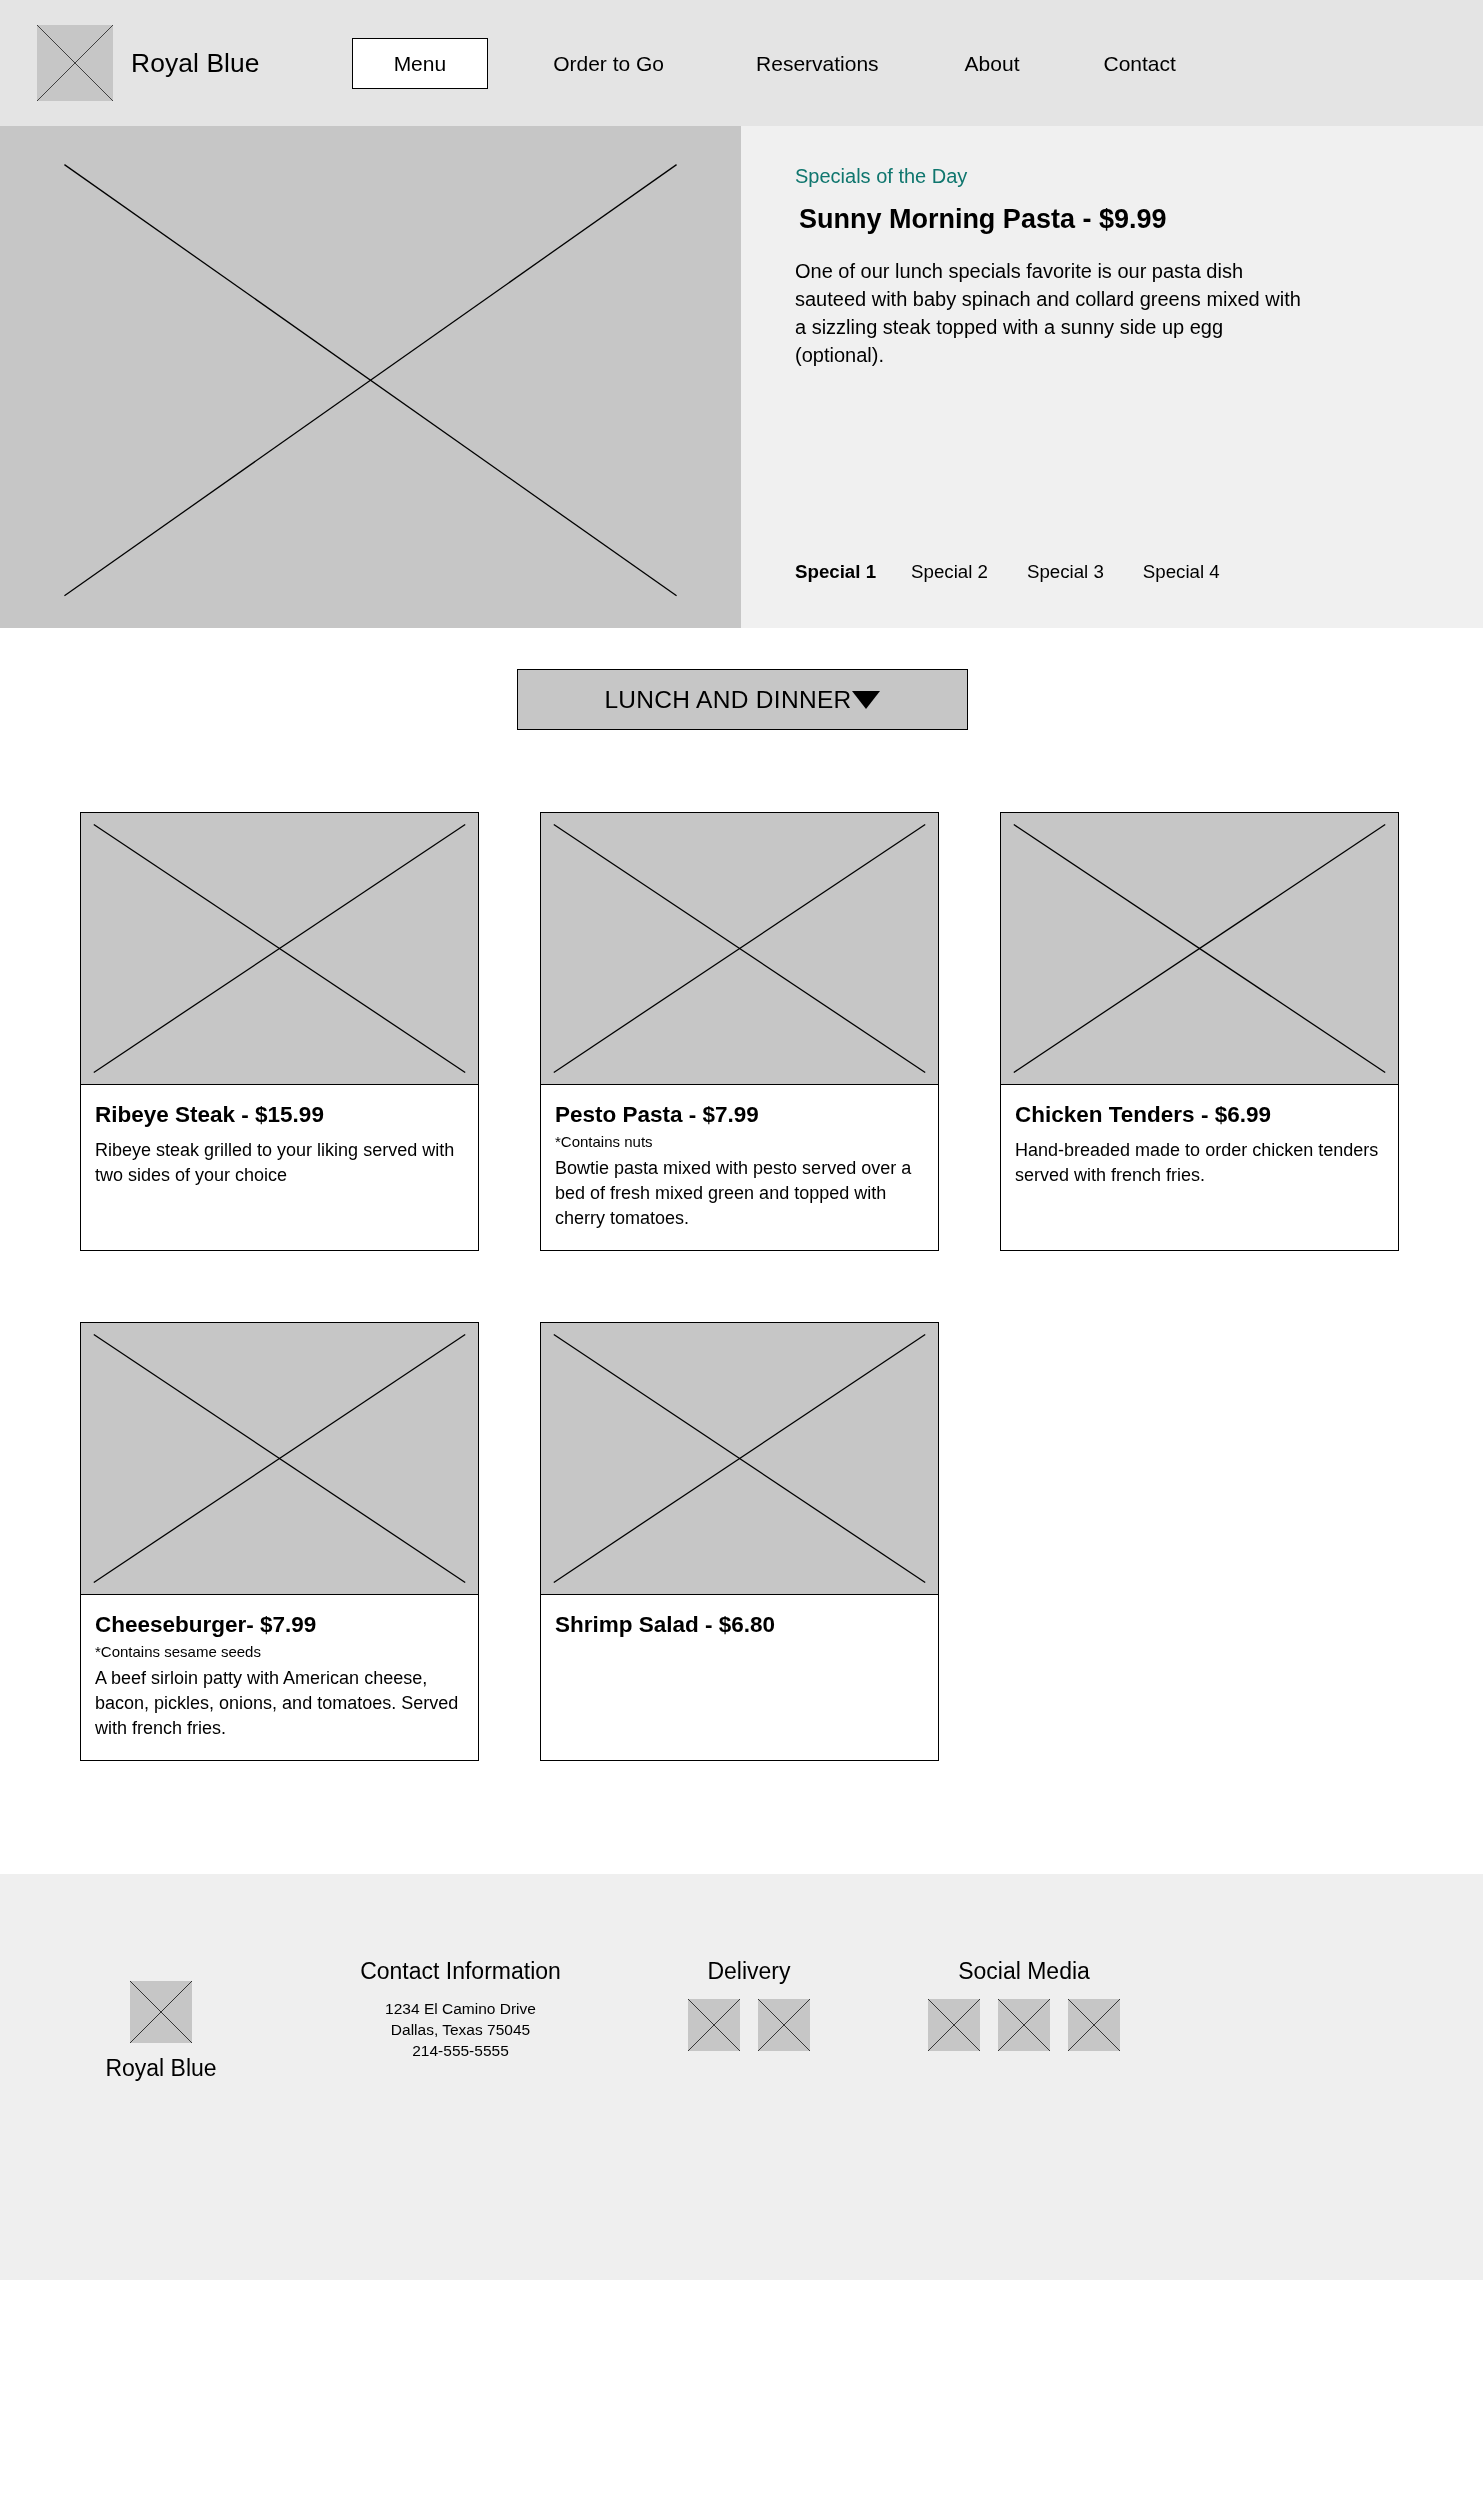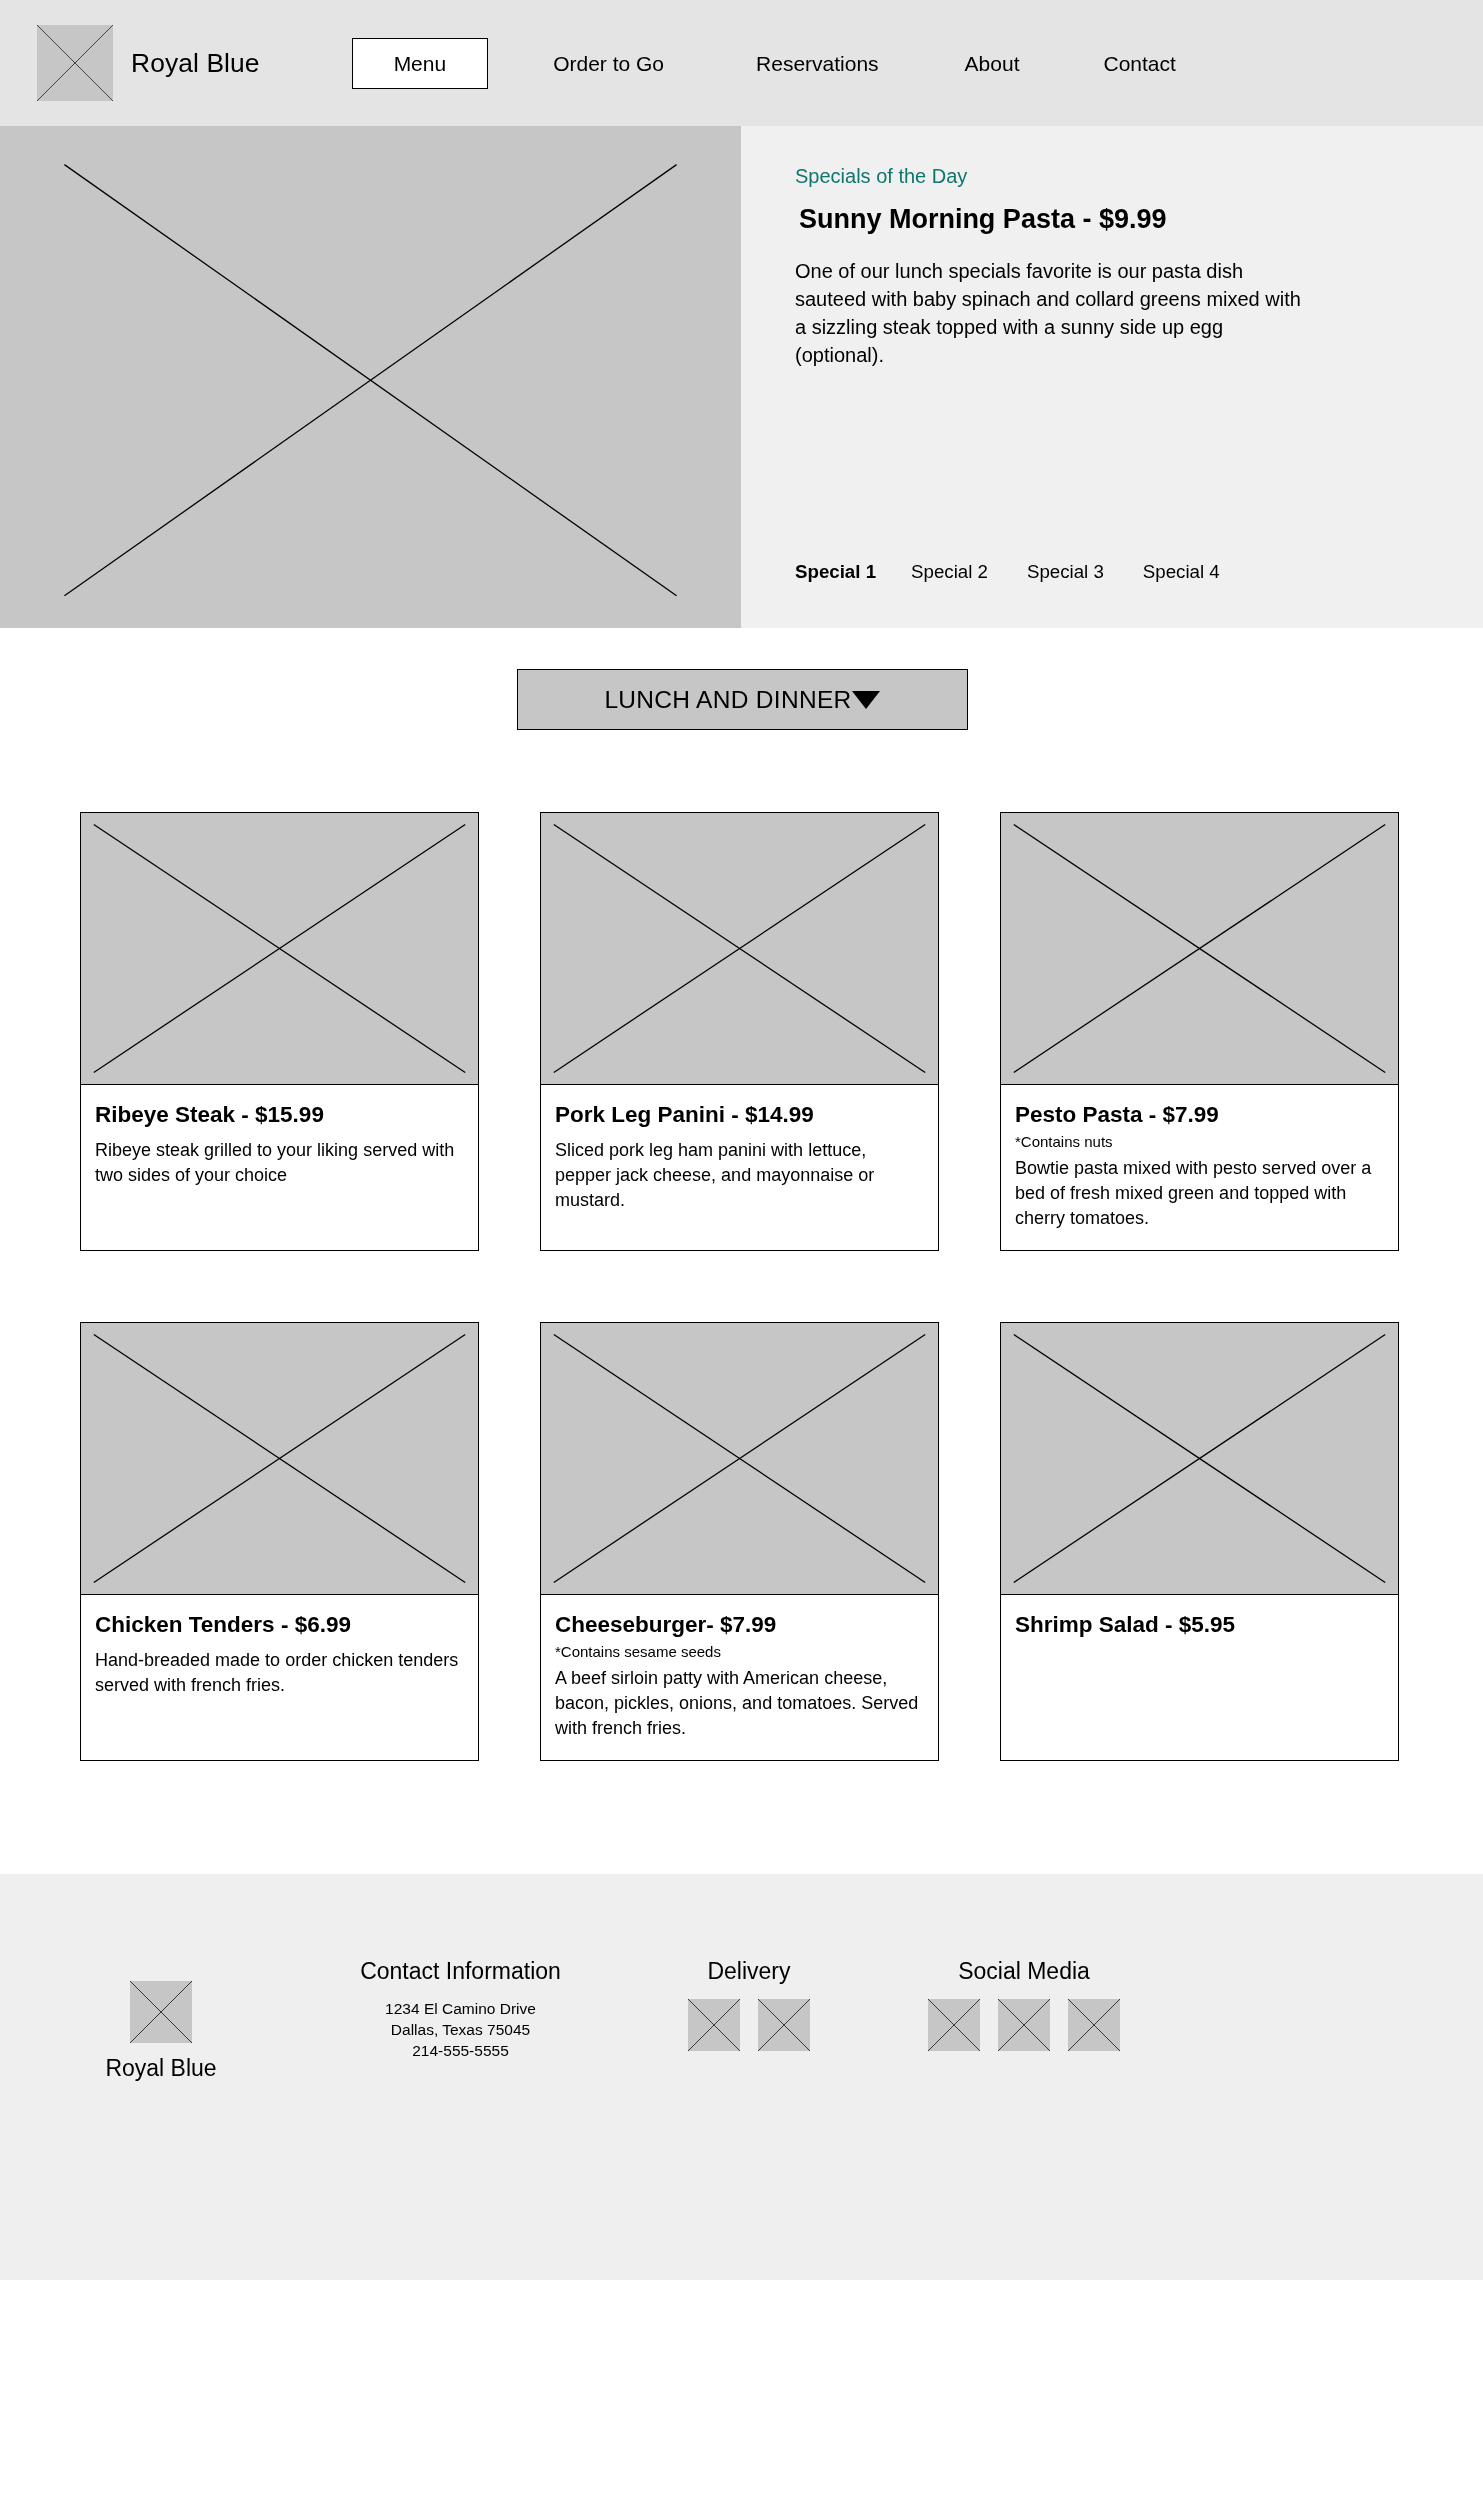--- a/index.html
+++ b/index.html
@@ -313,83 +313,71 @@
           <line x1="20" y1="18" x2="600" y2="404" stroke="#000" stroke-width="2"></line>
           <line x1="600" y1="18" x2="20" y2="404" stroke="#000" stroke-width="2"></line>
         </svg>
     </div>
     <div class="card-body">
       <h3 class="card-title">Ribeye Steak - $15.99</h3>
       <p class="card-desc">Ribeye steak grilled to your liking served with two sides of your choice</p>
     </div>
   </div>
 
+
   <div class="card">
     <div class="ph card-img">
       <svg viewBox="0 0 620 422" preserveAspectRatio="none">
           <line x1="20" y1="18" x2="600" y2="404" stroke="#000" stroke-width="2"></line>
           <line x1="600" y1="18" x2="20" y2="404" stroke="#000" stroke-width="2"></line>
         </svg>
     </div>
     <div class="card-body">
-      <h3 class="card-title">Pork Leg Panini - $14.99</h3>
-      <p class="card-desc">Sliced pork leg ham panini with lettuce, pepper jack cheese, and mayonnaise or mustard.</p>
+      <h3 class="card-title">Pesto Pasta - $7.99</h3>
+      <p class="card-note">*Contains nuts</p>
+      <p class="card-desc">Bowtie pasta mixed with pesto served over a bed of fresh mixed green and topped with cherry tomatoes.</p>
     </div>
   </div>
 
   <div class="card">
     <div class="ph card-img">
       <svg viewBox="0 0 620 422" preserveAspectRatio="none">
           <line x1="20" y1="18" x2="600" y2="404" stroke="#000" stroke-width="2"></line>
           <line x1="600" y1="18" x2="20" y2="404" stroke="#000" stroke-width="2"></line>
         </svg>
     </div>
     <div class="card-body">
-      <h3 class="card-title">Pesto Pasta - $7.99</h3>
-      <p class="card-note">*Contains nuts</p>
-      <p class="card-desc">Bowtie pasta mixed with pesto served over a bed of fresh mixed green and topped with cherry tomatoes.</p>
+      <h3 class="card-title">Chicken Tenders - $6.99</h3>
+      <p class="card-desc">Hand-breaded made to order chicken tenders served with french fries.</p>
     </div>
   </div>
 
   <div class="card">
     <div class="ph card-img">
       <svg viewBox="0 0 620 422" preserveAspectRatio="none">
           <line x1="20" y1="18" x2="600" y2="404" stroke="#000" stroke-width="2"></line>
           <line x1="600" y1="18" x2="20" y2="404" stroke="#000" stroke-width="2"></line>
         </svg>
     </div>
     <div class="card-body">
-      <h3 class="card-title">Chicken Tenders - $6.99</h3>
-      <p class="card-desc">Hand-breaded made to order chicken tenders served with french fries.</p>
+      <h3 class="card-title">Cheeseburger- $7.99</h3>
+      <p class="card-note">*Contains sesame seeds</p>
+      <p class="card-desc">A beef sirloin patty with American cheese, bacon, pickles, onions, and tomatoes. Served with french fries.</p>
     </div>
   </div>
 
   <div class="card">
     <div class="ph card-img">
       <svg viewBox="0 0 620 422" preserveAspectRatio="none">
           <line x1="20" y1="18" x2="600" y2="404" stroke="#000" stroke-width="2"></line>
           <line x1="600" y1="18" x2="20" y2="404" stroke="#000" stroke-width="2"></line>
         </svg>
     </div>
     <div class="card-body">
-      <h3 class="card-title">Cheeseburger- $7.99</h3>
-      <p class="card-note">*Contains sesame seeds</p>
-      <p class="card-desc">A beef sirloin patty with American cheese, bacon, pickles, onions, and tomatoes. Served with french fries.</p>
-    </div>
-  </div>
-
-  <div class="card">
-    <div class="ph card-img">
-      <svg viewBox="0 0 620 422" preserveAspectRatio="none">
-          <line x1="20" y1="18" x2="600" y2="404" stroke="#000" stroke-width="2"></line>
-          <line x1="600" y1="18" x2="20" y2="404" stroke="#000" stroke-width="2"></line>
-        </svg>
-    </div>
-    <div class="card-body">
-      <h3 class="card-title">Shrimp Salad - $5.95</h3>
+      <h3 class="card-title">Shrimp Salad - $6.80</h3>
     </div>
   </div>
 
 </section>
 
 <footer class="footer">
   <div class="f-brand">
     <div class="ph f-logo">
       <svg viewBox="0 0 100 100" preserveAspectRatio="none">
           <line x1="0" y1="0" x2="100" y2="100" stroke="#000" stroke-width="1.2"></line>

